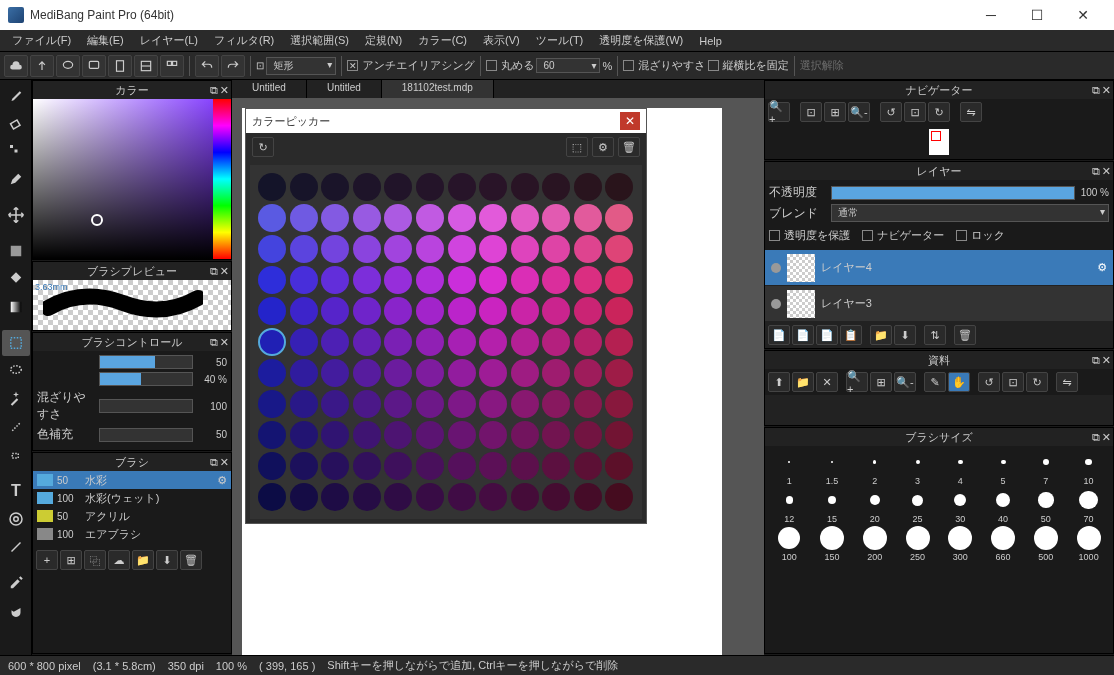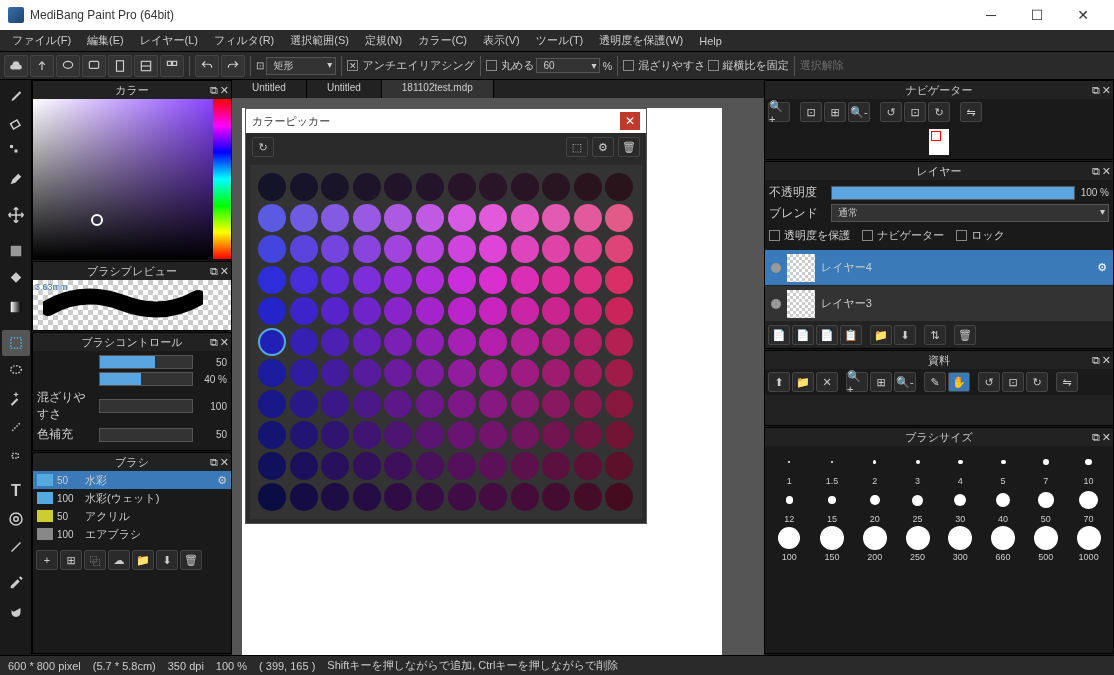--- a/index.html
+++ b/index.html
@@ -842,18 +842,18 @@
               <span class="lbl">1000</span>
             </div>
           </div>
       </div>
     </div>
   </div>
 </div>
 
 <div class="status">
   <span>600 * 800 pixel</span>
-  <span>(5.7 * 5.8cm)</span>
+  <span>(3.1 * 5.8cm)</span>
   <span>350 dpi</span>
   <span>100 %</span>
   <span>( 399, 165 )</span>
   <span>Shiftキーを押しながらで追加, Ctrlキーを押しながらで削除</span>
 </div>
 
 </body></html>

